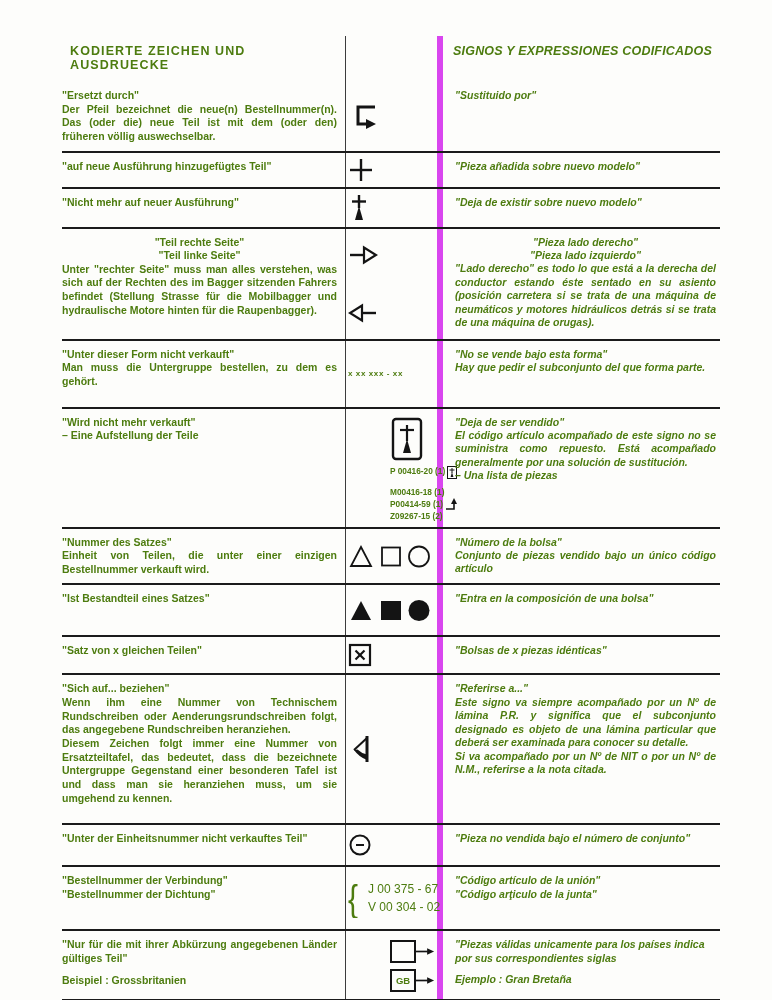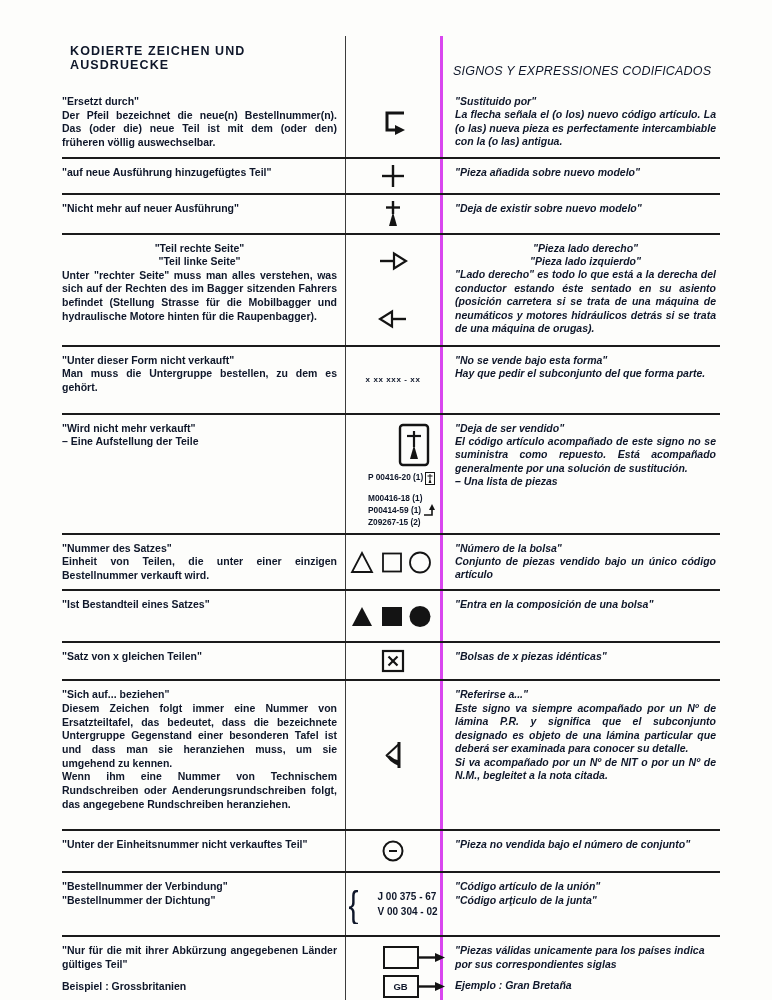--- a/index.html
+++ b/index.html
@@ -1,45 +1,45 @@
 <!DOCTYPE html>
 <html><head>
 <meta charset="utf-8">
 <style>
   html,body{margin:0;padding:0;background:#e8e8e8;}
   .sheet{
     position:relative;width:772px;height:1000px;margin:0 auto;
-    background:#fdfdfb;color:#0f172a;
+    background:#fdfdfb;color:#4d7c0f;
     font-family:"Liberation Sans","DejaVu Sans",sans-serif;
     overflow:hidden;
   }
   .tbl{position:absolute;left:62px;top:36px;width:658px;}
   .row{display:grid;grid-template-columns:283px 98px 1fr;border-bottom:2px solid #1b1b1b;}
   .row.nob{border-bottom:none;}
   .cde{padding:7px 8px 7px 0;font-size:10.5px;font-weight:bold;line-height:1.3;}
   .ces{padding:7px 4px 7px 12px;font-size:10.5px;font-weight:bold;font-style:italic;line-height:1.28;}
   .csym{
-    border-left:1px solid #3c3c3c;border-right:3px solid #d946ef;
-    display:flex;flex-direction:column;align-items:center;justify-content:center;
+    border-left:1px solid #3c3c3c;border-right:6px solid #d946ef;
+    display:flex;flex-direction:column;justify-content:center;
     padding:4px 2px;
   }
   .csym.top{justify-content:flex-start;padding-left:44px;}
   .hdr-de{font-size:12.5px;font-weight:bold;letter-spacing:1.1px;padding:8px 0 10px 8px;}
-  .hdr-es{font-size:12.5px;font-weight:normal;font-style:italic;letter-spacing:.2px;padding:8px 0 10px 10px;margin-top:20px;}
+  .hdr-es{font-size:12.5px;font-weight:bold;font-style:italic;letter-spacing:.2px;padding:8px 0 10px 10px;}
   .jt{text-align:justify;}
   .ctr{text-align:center;}
   .mt2{margin-top:8px;}
   svg{display:block;}
   .xcode{font-size:8px;font-weight:bold;letter-spacing:.6px;}
   .plist{font-size:8.3px;font-weight:bold;line-height:1.35;margin-top:5px;width:92px;}
   .pline{display:flex;align-items:center;gap:2px;white-space:nowrap;}
   .gap10{margin-top:8px;}
   .bracecol{display:flex;align-items:center;}
   .brace{font-size:30px;font-weight:normal;transform:scaleY(1.25);line-height:1;}
-  .codes{font-size:10px;font-weight:bold;line-height:1.5;margin-left:19px;white-space:nowrap;}
+  .codes{font-size:12px;font-weight:normal;line-height:1.5;margin-left:10px;white-space:nowrap;}
   .boxarrow{display:flex;align-items:center;margin:3px 0;}
   .sqbox{width:32px;height:19px;border:2px solid #141414;display:flex;align-items:center;justify-content:center;font-size:9.5px;font-weight:bold;}
 </style>
 </head>
 <body>
 
 <div class="sheet">
  <div class="tbl">
 
   <div class="row nob">
@@ -54,21 +54,20 @@
       <div class="jt">Der Pfeil bezeichnet die neue(n) Bestellnummer(n). Das (oder die) neue Teil ist mit dem (oder den) früheren völlig auswechselbar.</div>
     </div>
     <div class="csym">
       <svg width="32" height="28" viewBox="0 0 32 28">
         <path d="M27,5 H10 V22 H18" fill="none" stroke="#141414" stroke-width="3"></path>
         <polygon points="18,17 18,27 28,22" fill="#141414"></polygon>
       </svg>
     </div>
     <div class="ces">
       <div>"Sustituido por"</div>
-      <div class="jt">La flecha señala el (o los) nuevo código artículo. La (o las) nueva pieza es perfectamente intercambiable con la (o las) antigua.</div>
     </div>
   </div>
   <div class="row nob" style="border-bottom:2px solid #1b1b1b;height:0"></div>
 
   <div class="row" style="min-height:34px">
     <div class="cde">
       <div>"auf neue Ausführung hinzugefügtes Teil"</div>
     </div>
     <div class="csym">
       <svg width="26" height="26" viewBox="0 0 26 26">
@@ -225,34 +224,34 @@
       </svg>
     </div>
     <div class="ces">
       <div>"Bolsas de x piezas idénticas"</div>
     </div>
   </div>
 
   <div class="row" style="min-height:148px">
     <div class="cde">
       <div>"Sich auf... beziehen"</div>
+      <div class="jt">Wenn ihm eine Nummer von Technischem Rundschreiben oder Aenderungsrundschreiben folgt, das angegebene Rundschreiben heranziehen.</div>
       <div class="jt">Diesem Zeichen folgt immer eine Nummer von Ersatzteiltafel, das bedeutet, dass die bezeichnete Untergruppe Gegenstand einer besonderen Tafel ist und dass man sie heranziehen muss, um sie umgehend zu kennen.</div>
-      <div class="jt">Wenn ihm eine Nummer von Technischem Rundschreiben oder Aenderungsrundschreiben folgt, das angegebene Rundschreiben heranziehen.</div>
     </div>
     <div class="csym">
       <svg width="26" height="32" viewBox="0 0 26 32">
         <line x1="19" y1="3" x2="19" y2="29" stroke="#141414" stroke-width="3"></line>
         <line x1="19" y1="5" x2="6" y2="17" stroke="#141414" stroke-width="2"></line>
         <path d="M6,17 Q11,24 19,27 L19,21.5 Q13,20 9.5,16.5 Z" fill="#141414"></path>
       </svg>
     </div>
     <div class="ces">
       <div>"Referirse a..."</div>
       <div class="jt">Este signo va siempre acompañado por un Nº de lámina P.R. y significa que el subconjunto designado es objeto de una lámina particular que deberá ser examinada para conocer su detalle.</div>
-      <div class="jt">Si va acompañado por un Nº de NIT o por un Nº de N.M., begleitet a la nota citada.</div>
+      <div class="jt">Si va acompañado por un Nº de NIT o por un Nº de N.M., referirse a la nota citada.</div>
     </div>
   </div>
 
   <div class="row" style="min-height:40px">
     <div class="cde">
       <div>"Unter der Einheitsnummer nicht verkauftes Teil"</div>
     </div>
     <div class="csym">
       <svg width="24" height="24" viewBox="0 0 24 24">
         <circle cx="12" cy="12" r="9.5" fill="none" stroke="#141414" stroke-width="2"></circle>

